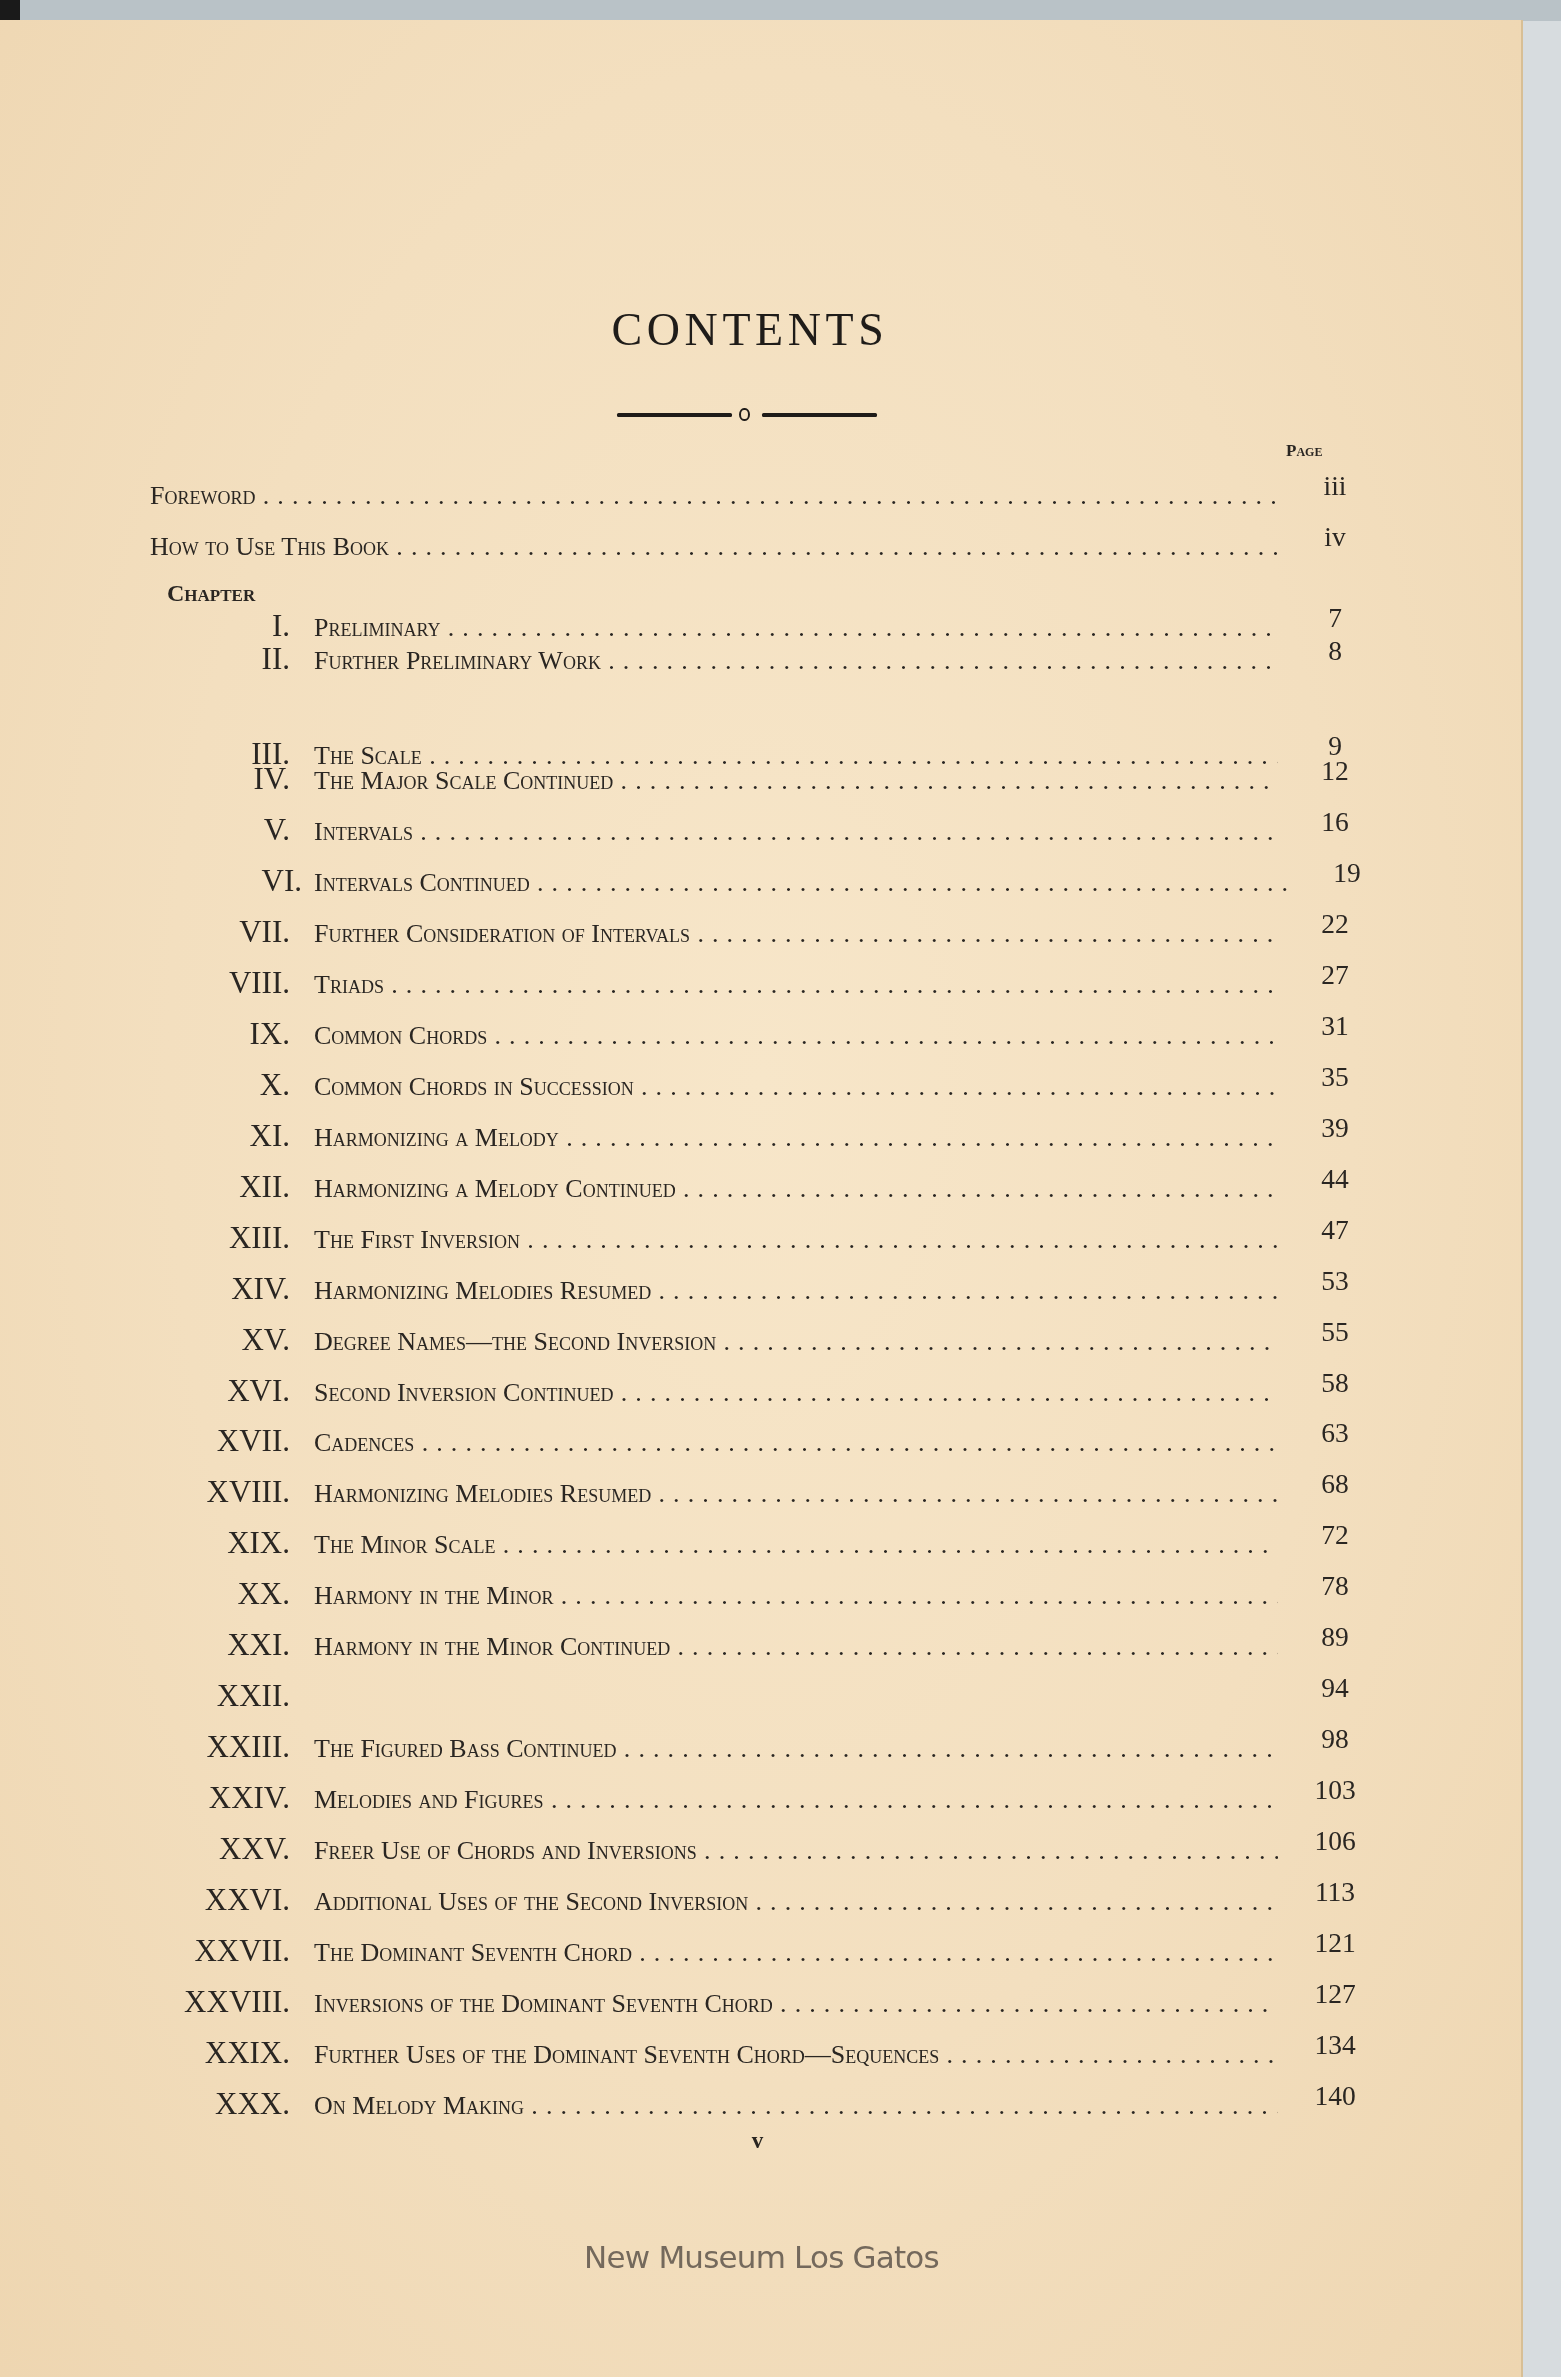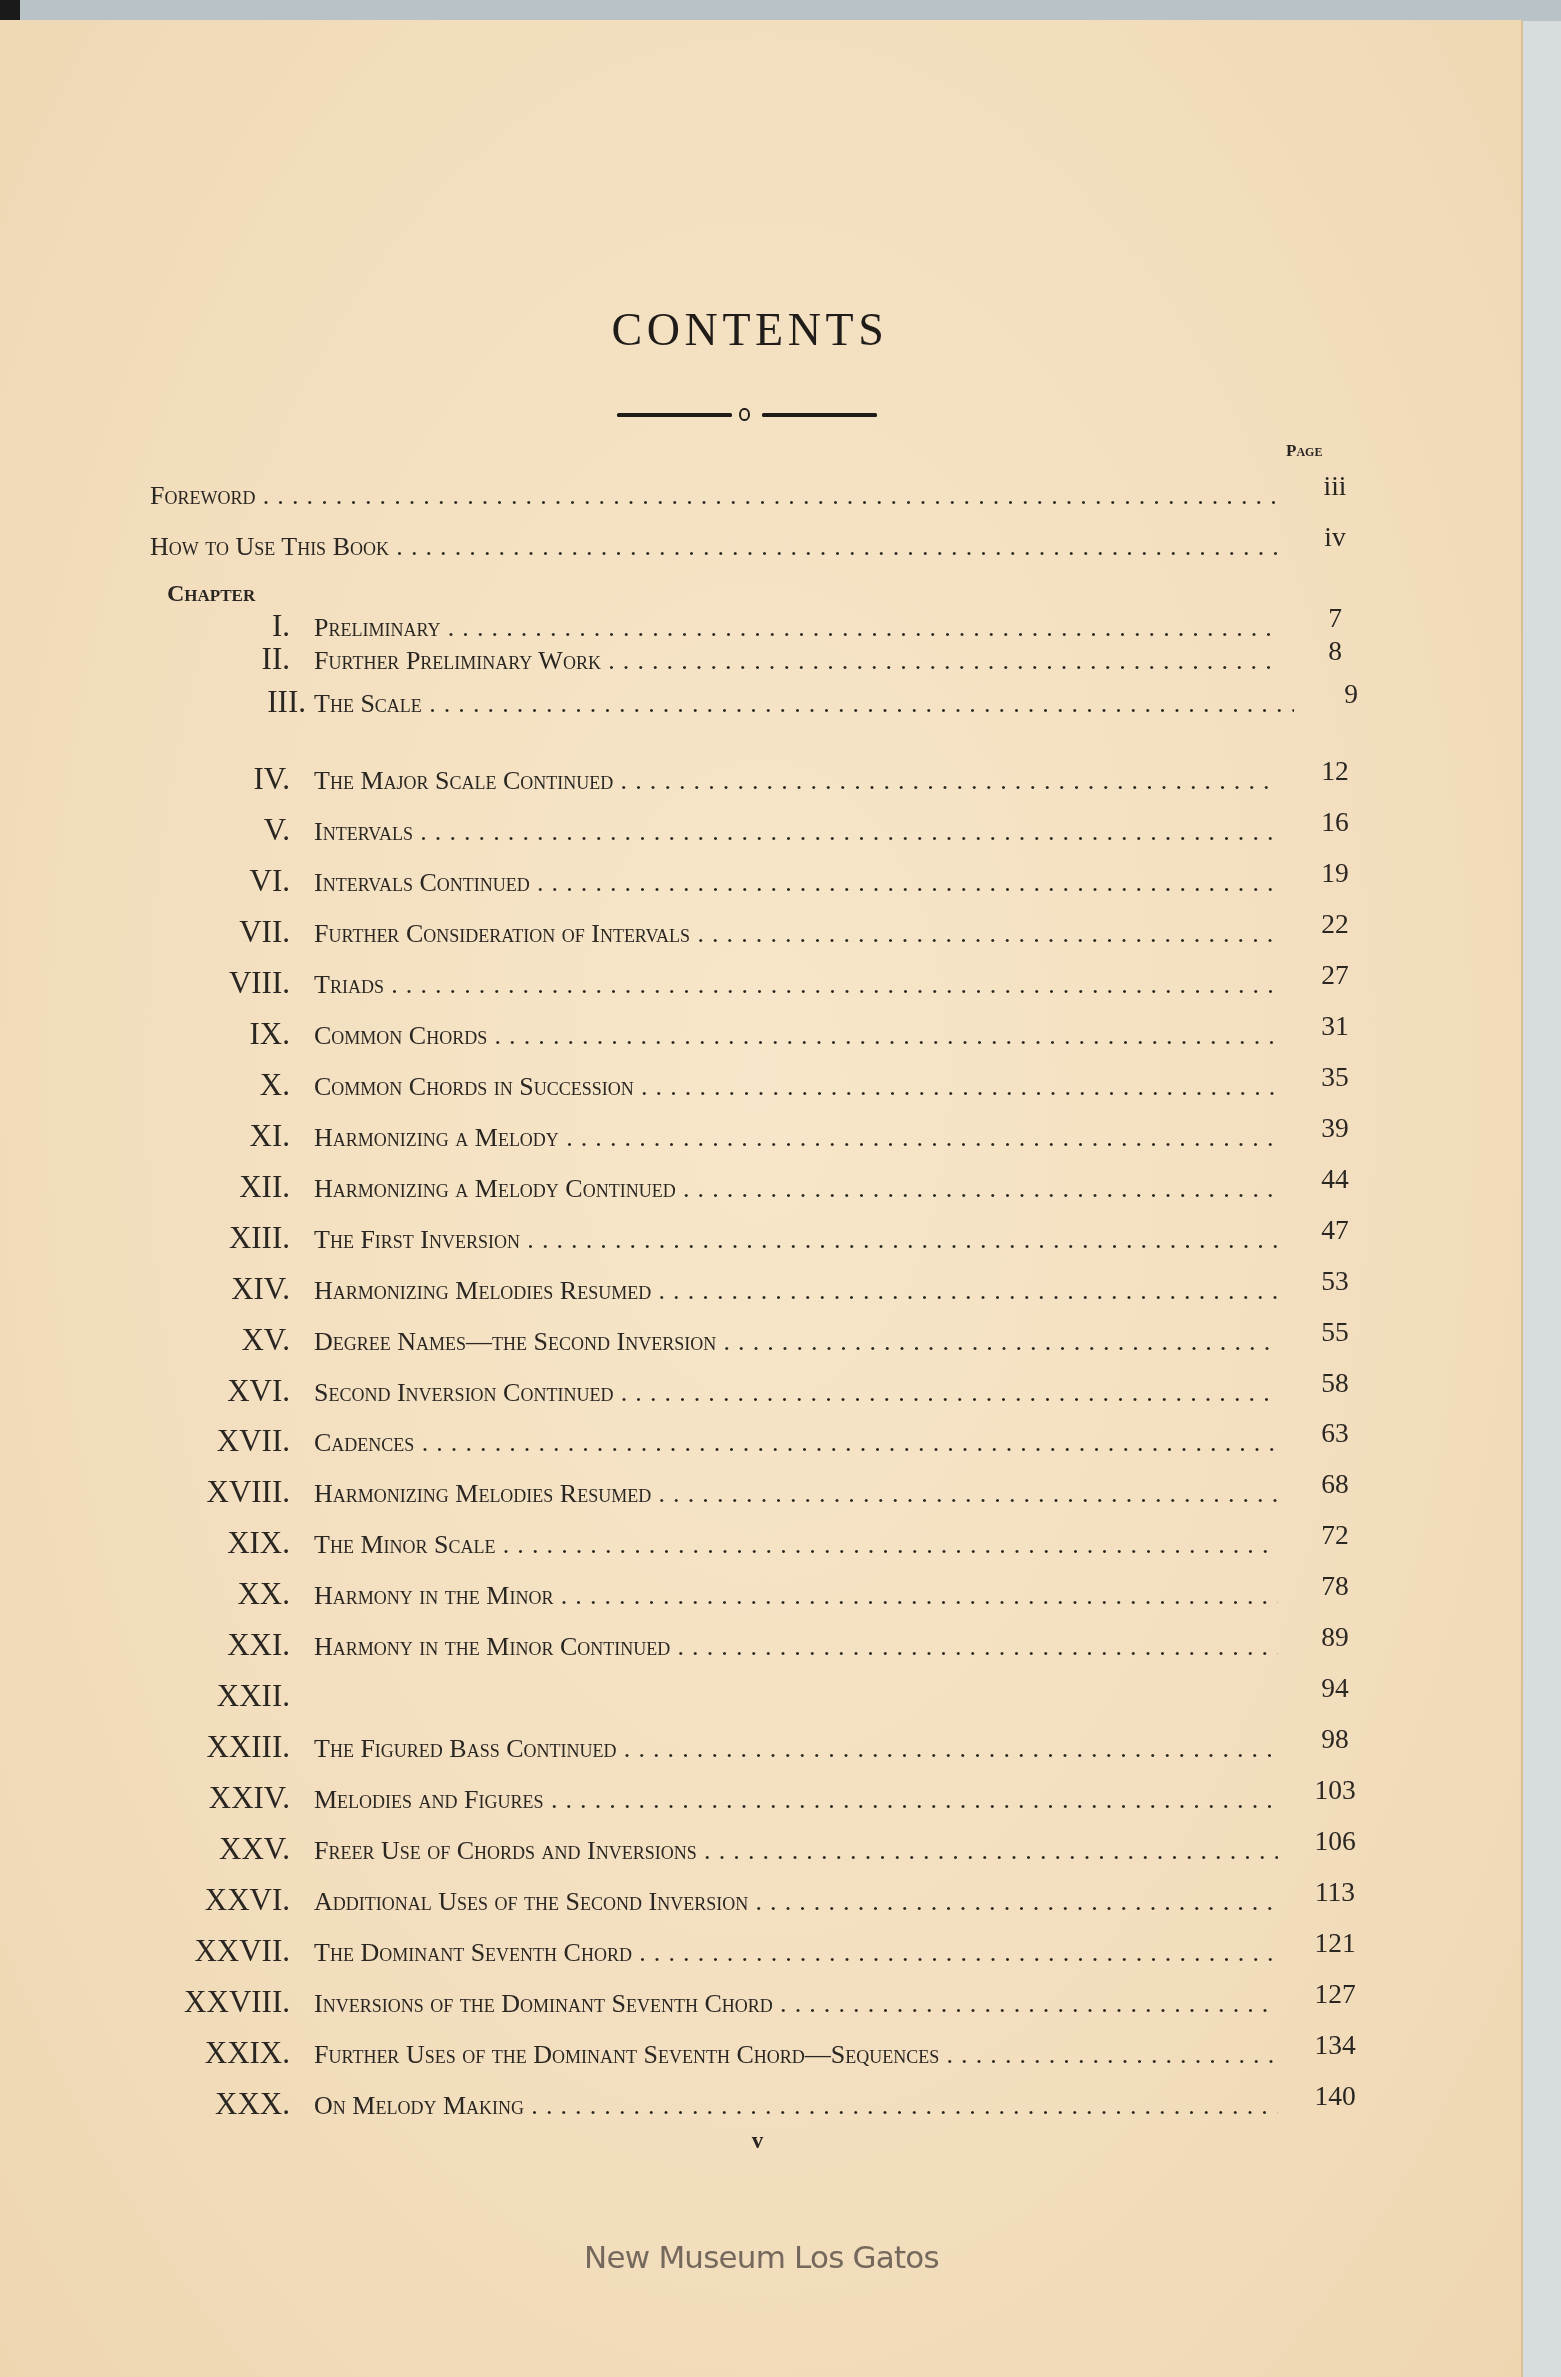--- a/index.html
+++ b/index.html
@@ -83,36 +83,36 @@
       <div class="toc-row" style="top: 583px;">
         <span class="num">I.</span>
         <span class="title-text">Preliminary</span>
         <span class="pg">7</span>
       </div>
       <div class="toc-row" style="top: 616px;">
         <span class="num">II.</span>
         <span class="title-text">Further Preliminary Work</span>
         <span class="pg">8</span>
       </div>
-      <div class="toc-row" style="top: 659px; padding-left: 16px;">
+      <div class="toc-row" style="top: 711px;">
         <span class="num">III.</span>
         <span class="title-text">The Scale</span>
         <span class="pg">9</span>
       </div>
       <div class="toc-row" style="top: 736px;">
         <span class="num">IV.</span>
         <span class="title-text">The Major Scale Continued</span>
         <span class="pg">12</span>
       </div>
       <div class="toc-row" style="top: 787px;">
         <span class="num">V.</span>
         <span class="title-text">Intervals</span>
         <span class="pg">16</span>
       </div>
-      <div class="toc-row" style="top: 838px;">
+      <div class="toc-row" style="top: 838px; padding-left: 12px;">
         <span class="num">VI.</span>
         <span class="title-text">Intervals Continued</span>
         <span class="pg">19</span>
       </div>
       <div class="toc-row" style="top: 889px;">
         <span class="num">VII.</span>
         <span class="title-text">Further Consideration of Intervals</span>
         <span class="pg">22</span>
       </div>
       <div class="toc-row" style="top: 940px;">

